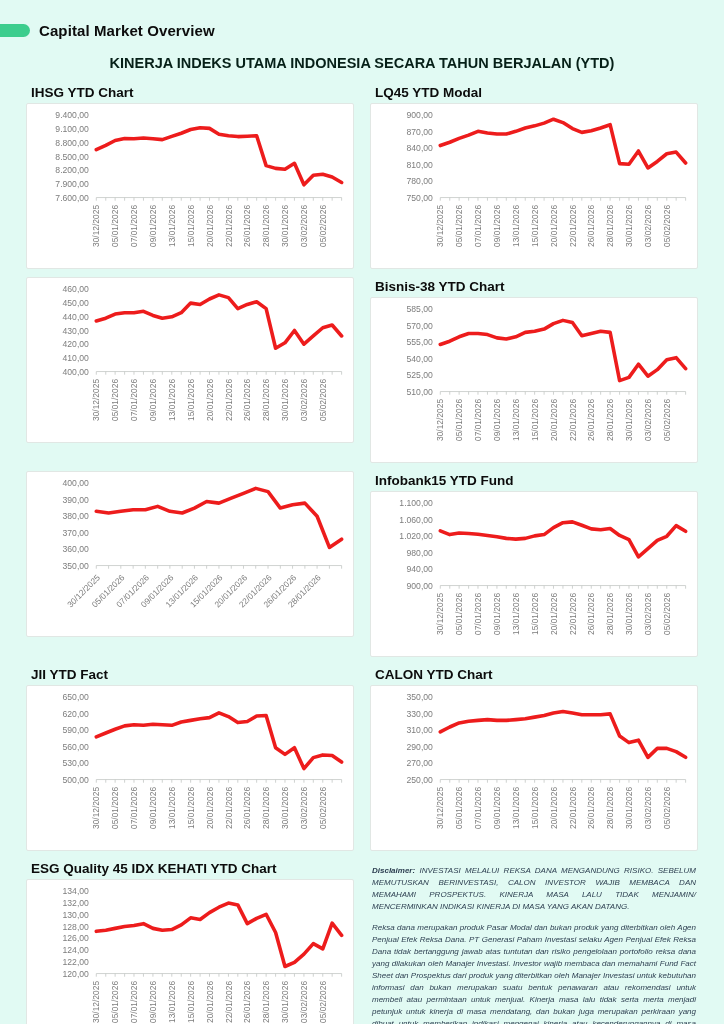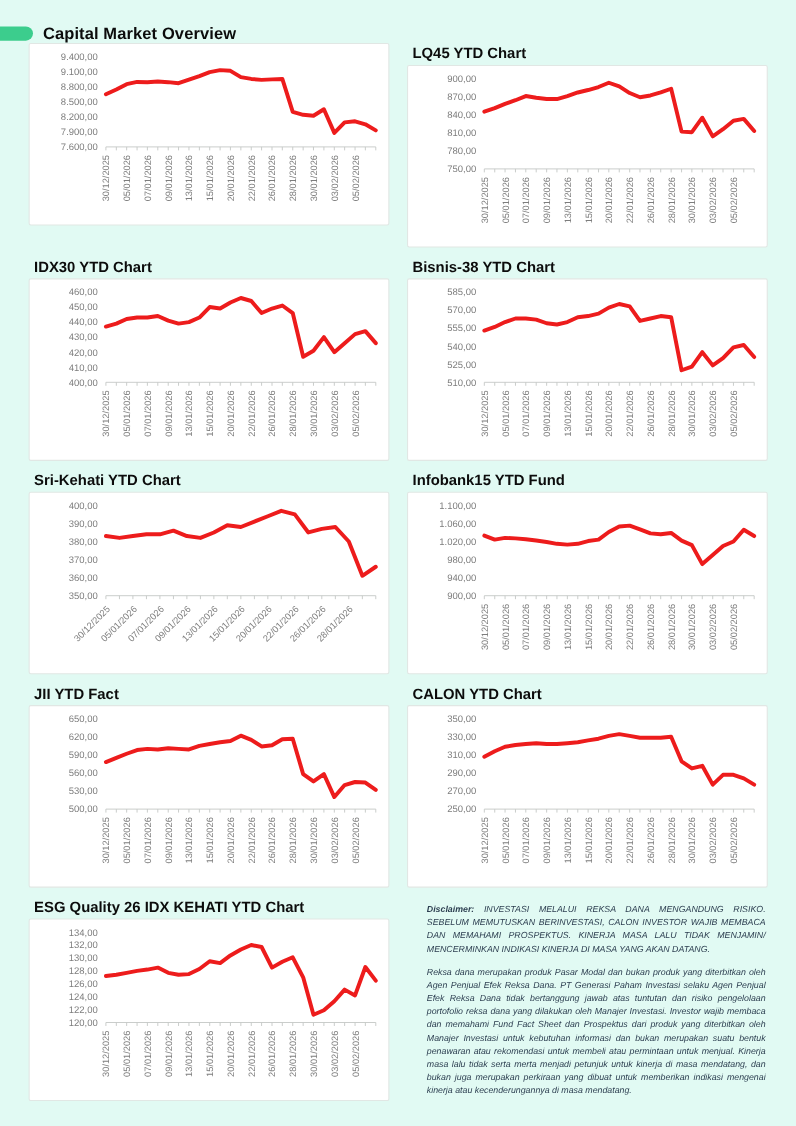--- a/index.html
+++ b/index.html
@@ -21,35 +21,37 @@
   .chart-cell h3{margin:2px 0 3px 5px;font-size:13.5px;font-weight:bold;color:#0c0c0c;}
   .card{background:#ffffff;border:1px solid #e1e7e4;border-radius:2px;padding:3px 4px 1px 4px;}
   .card svg{display:block;width:100%;height:auto;}
   .yt{font-size:8.2px;fill:#7d7d7d;font-family:"Liberation Sans",sans-serif;}
   .xt{font-size:8px;fill:#7d7d7d;font-family:"Liberation Sans",sans-serif;}
   .ax{stroke:#c6c9c7;stroke-width:0.8;}
   .disclaimer{
     font-size:8px;line-height:1.5;text-align:justify;font-style:italic;
     color:#2c3e50;padding:6px 2px 0 2px;
   }
-  .disclaimer p{margin:0 0 9px 16px;}
+  .disclaimer p{margin:0 0 9px 0;}
   .disclaimer strong{font-weight:bold;}
 </style>
 </head>
 <body>
 
 <div class="page">
   <header>
     <span class="pill"></span>
     <h1>Capital Market Overview</h1>
   </header>
 
+  <h2 class="page-title">KINERJA INDEKS UTAMA INDONESIA SECARA TAHUN BERJALAN (YTD)</h2>
 
   <main class="grid">
     <div class="chart-cell">
+        <h3>IHSG YTD Chart</h3>
         <div class="card">
           <svg viewBox="0 0 302 152" role="img">
             <text class="yt" x="55" y="88.9" text-anchor="end">7.600,00</text>
             <text class="yt" x="55" y="75.9" text-anchor="end">7.900,00</text>
             <text class="yt" x="55" y="62.9" text-anchor="end">8.200,00</text>
             <text class="yt" x="55" y="49.9" text-anchor="end">8.500,00</text>
             <text class="yt" x="55" y="36.9" text-anchor="end">8.800,00</text>
             <text class="yt" x="55" y="23.9" text-anchor="end">9.100,00</text>
             <text class="yt" x="55" y="10.9" text-anchor="end">9.400,00</text>
             <line class="ax" x1="62" y1="86" x2="295" y2="86"></line>
@@ -91,21 +93,21 @@
             <text class="xt" transform="translate(208.4 93) rotate(-90)" text-anchor="end">26/01/2026</text>
             <text class="xt" transform="translate(226.3 93) rotate(-90)" text-anchor="end">28/01/2026</text>
             <text class="xt" transform="translate(244.2 93) rotate(-90)" text-anchor="end">30/01/2026</text>
             <text class="xt" transform="translate(262.2 93) rotate(-90)" text-anchor="end">03/02/2026</text>
             <text class="xt" transform="translate(280.1 93) rotate(-90)" text-anchor="end">05/02/2026</text>
             <polyline points="62.0,40.5 71.0,36.4 79.9,31.8 88.9,29.9 97.8,30.1 106.8,29.5 115.8,30.1 124.7,31.0 133.7,27.9 142.7,24.9 151.6,21.4 160.6,19.7 169.5,20.3 178.5,25.8 187.5,27.3 196.4,28.1 205.4,27.7 214.3,27.3 223.3,55.7 232.3,58.3 241.2,59.1 250.2,53.5 259.2,73.9 268.1,64.8 277.1,63.9 286.0,66.5 295.0,71.7" fill="none" stroke="#ed1c1c" stroke-width="3.4" stroke-linejoin="round" stroke-linecap="round"></polyline>
           </svg>
         </div>
       </div>
     <div class="chart-cell">
-        <h3>LQ45 YTD Chart</h3>
+        <h3>LQ45 YTD Modal</h3>
         <div class="card">
           <svg viewBox="0 0 302 152" role="img">
             <text class="yt" x="55" y="88.9" text-anchor="end">750,00</text>
             <text class="yt" x="55" y="73.3" text-anchor="end">780,00</text>
             <text class="yt" x="55" y="57.7" text-anchor="end">810,00</text>
             <text class="yt" x="55" y="42.1" text-anchor="end">840,00</text>
             <text class="yt" x="55" y="26.5" text-anchor="end">870,00</text>
             <text class="yt" x="55" y="10.9" text-anchor="end">900,00</text>
             <line class="ax" x1="62" y1="86" x2="295" y2="86"></line>
             <line class="ax" x1="62.0" y1="86" x2="62.0" y2="89"></line>
@@ -146,21 +148,20 @@
             <text class="xt" transform="translate(208.4 93) rotate(-90)" text-anchor="end">26/01/2026</text>
             <text class="xt" transform="translate(226.3 93) rotate(-90)" text-anchor="end">28/01/2026</text>
             <text class="xt" transform="translate(244.2 93) rotate(-90)" text-anchor="end">30/01/2026</text>
             <text class="xt" transform="translate(262.2 93) rotate(-90)" text-anchor="end">03/02/2026</text>
             <text class="xt" transform="translate(280.1 93) rotate(-90)" text-anchor="end">05/02/2026</text>
             <polyline points="62.0,36.6 71.0,33.5 79.9,29.8 88.9,26.7 97.8,23.1 106.8,24.6 115.8,25.7 124.7,25.7 133.7,23.1 142.7,20.0 151.6,17.9 160.6,15.3 169.5,11.6 178.5,14.8 187.5,20.5 196.4,24.1 205.4,22.6 214.3,20.0 223.3,16.8 232.3,53.8 241.2,54.3 250.2,41.8 259.2,57.9 268.1,51.7 277.1,44.4 286.0,42.8 295.0,53.2" fill="none" stroke="#ed1c1c" stroke-width="3.4" stroke-linejoin="round" stroke-linecap="round"></polyline>
           </svg>
         </div>
       </div>
     <div class="chart-cell">
-        <h3>IDX30 YTD Chart</h3>
         <div class="card">
           <svg viewBox="0 0 302 152" role="img">
             <text class="yt" x="55" y="88.9" text-anchor="end">400,00</text>
             <text class="yt" x="55" y="75.9" text-anchor="end">410,00</text>
             <text class="yt" x="55" y="62.9" text-anchor="end">420,00</text>
             <text class="yt" x="55" y="49.9" text-anchor="end">430,00</text>
             <text class="yt" x="55" y="36.9" text-anchor="end">440,00</text>
             <text class="yt" x="55" y="23.9" text-anchor="end">450,00</text>
             <text class="yt" x="55" y="10.9" text-anchor="end">460,00</text>
             <line class="ax" x1="62" y1="86" x2="295" y2="86"></line>
@@ -257,21 +258,20 @@
             <text class="xt" transform="translate(208.4 93) rotate(-90)" text-anchor="end">26/01/2026</text>
             <text class="xt" transform="translate(226.3 93) rotate(-90)" text-anchor="end">28/01/2026</text>
             <text class="xt" transform="translate(244.2 93) rotate(-90)" text-anchor="end">30/01/2026</text>
             <text class="xt" transform="translate(262.2 93) rotate(-90)" text-anchor="end">03/02/2026</text>
             <text class="xt" transform="translate(280.1 93) rotate(-90)" text-anchor="end">05/02/2026</text>
             <polyline points="62.0,41.3 71.0,38.2 79.9,34.0 88.9,30.9 97.8,30.9 106.8,31.9 115.8,35.0 124.7,36.1 133.7,34.0 142.7,29.8 151.6,28.8 160.6,26.7 169.5,21.5 178.5,18.4 187.5,20.5 196.4,33.0 205.4,30.9 214.3,28.8 223.3,29.8 232.3,75.6 241.2,72.5 250.2,60.0 259.2,71.4 268.1,65.2 277.1,55.8 286.0,53.8 295.0,64.2" fill="none" stroke="#ed1c1c" stroke-width="3.4" stroke-linejoin="round" stroke-linecap="round"></polyline>
           </svg>
         </div>
       </div>
     <div class="chart-cell">
-        <h3>Sri-Kehati YTD Chart</h3>
         <div class="card">
           <svg viewBox="0 0 302 152" role="img">
             <text class="yt" x="55" y="88.9" text-anchor="end">350,00</text>
             <text class="yt" x="55" y="73.3" text-anchor="end">360,00</text>
             <text class="yt" x="55" y="57.7" text-anchor="end">370,00</text>
             <text class="yt" x="55" y="42.1" text-anchor="end">380,00</text>
             <text class="yt" x="55" y="26.5" text-anchor="end">390,00</text>
             <text class="yt" x="55" y="10.9" text-anchor="end">400,00</text>
             <line class="ax" x1="62" y1="86" x2="295" y2="86"></line>
             <line class="ax" x1="62.0" y1="86" x2="62.0" y2="89"></line>
@@ -468,21 +468,21 @@
             <text class="xt" transform="translate(208.4 93) rotate(-90)" text-anchor="end">26/01/2026</text>
             <text class="xt" transform="translate(226.3 93) rotate(-90)" text-anchor="end">28/01/2026</text>
             <text class="xt" transform="translate(244.2 93) rotate(-90)" text-anchor="end">30/01/2026</text>
             <text class="xt" transform="translate(262.2 93) rotate(-90)" text-anchor="end">03/02/2026</text>
             <text class="xt" transform="translate(280.1 93) rotate(-90)" text-anchor="end">05/02/2026</text>
             <polyline points="62.0,40.8 71.0,36.1 79.9,32.2 88.9,30.6 97.8,29.8 106.8,29.1 115.8,29.8 124.7,29.8 133.7,29.1 142.7,28.3 151.6,26.7 160.6,25.2 169.5,22.8 178.5,21.3 187.5,22.8 196.4,24.4 205.4,24.4 214.3,24.4 223.3,23.6 232.3,44.7 241.2,50.9 250.2,48.6 259.2,64.9 268.1,56.4 277.1,56.4 286.0,59.5 295.0,64.9" fill="none" stroke="#ed1c1c" stroke-width="3.4" stroke-linejoin="round" stroke-linecap="round"></polyline>
           </svg>
         </div>
       </div>
     <div class="chart-cell">
-        <h3>ESG Quality 26 IDX KEHATI YTD Chart</h3>
+        <h3>ESG Quality 45 IDX KEHATI YTD Chart</h3>
         <div class="card">
           <svg viewBox="0 0 302 152" role="img">
             <text class="yt" x="55" y="88.9" text-anchor="end">120,00</text>
             <text class="yt" x="55" y="77.8" text-anchor="end">122,00</text>
             <text class="yt" x="55" y="66.6" text-anchor="end">124,00</text>
             <text class="yt" x="55" y="55.5" text-anchor="end">126,00</text>
             <text class="yt" x="55" y="44.3" text-anchor="end">128,00</text>
             <text class="yt" x="55" y="33.2" text-anchor="end">130,00</text>
             <text class="yt" x="55" y="22.0" text-anchor="end">132,00</text>
             <text class="yt" x="55" y="10.9" text-anchor="end">134,00</text>

